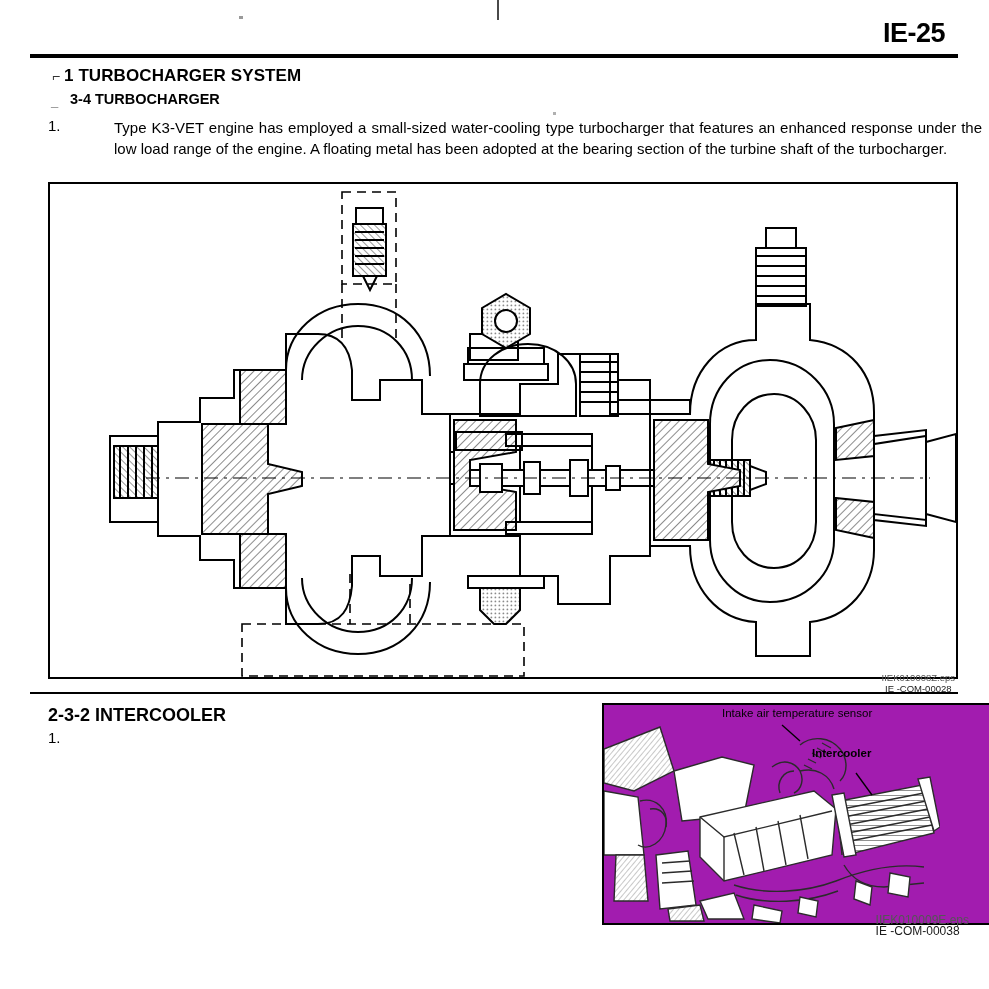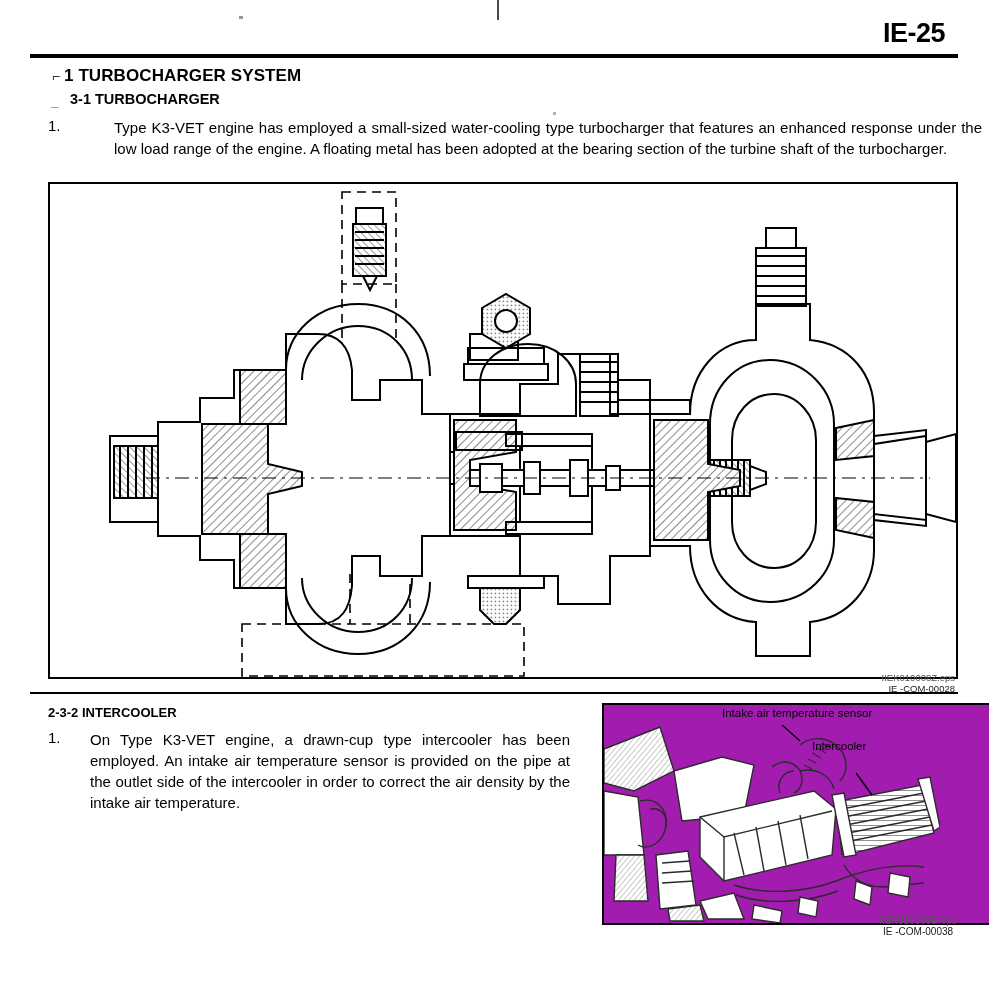--- a/index.html
+++ b/index.html
@@ -122,33 +122,33 @@
     height: 497px;
     border: 2px solid #000;
     box-sizing: border-box;
     background: #fff;
     overflow: hidden;
   }
   .fig1-caption {
     position: absolute;
     right: 34px;
     top: 672px;
-    text-align: right;
+    text-align: center;
     font-size: 9.5px;
     line-height: 11px;
     color: #1a1a1a;
   }
   .fig1-caption .c1 { color:#555; }
 
   
   .sec2-title {
     position: absolute;
     left: 48px;
     top: 705px;
-    font-size: 13px;
+    font-size: 18px;
     font-weight: bold;
     text-align: right;
   }
   .para2-num {
     position: absolute;
     left: 48px;
     top: 729px;
     font-size: 15px;
   }
   .para2 {
@@ -175,24 +175,24 @@
     top: 703px;
     width: 398px;
     height: 222px;
     border: 2px solid #000;
     box-sizing: border-box;
     background: #a21caf;
     overflow: hidden;
   }
   .fig2-caption {
     position: absolute;
-    right: 32px;
+    right: 20px;
     top: 915px;
-    text-align: center;
-    font-size: 10px;
+    text-align: left;
+    font-size: 12px;
     line-height: 11px;
     color: #1a1a1a;
   }
   .fig2-caption .c1 { color:#555; }
 
   .callout {
     position: absolute;
     font-size: 11.5px;
     color: #000;
     white-space: nowrap;
@@ -213,21 +213,21 @@
   <div class="page-number">IE-25</div>
   <div class="header-rule"></div>
 
   <div class="sec-title">
     <span class="lead-dash">⌐</span>
     <span>1 TURBOCHARGER SYSTEM</span>
   </div>
 
   <div class="sub-title">
     <span class="lead-dash2">_</span>
-    <span>3-1 TURBOCHARGER</span>
+    <span>3-4 TURBOCHARGER</span>
   </div>
 
   <div class="para1-num">1.</div>
   <div class="para1">Type K3-VET engine has employed a small-sized water-cooling type turbocharger that features an enhanced response under the low load range of the engine.  A floating metal has been adopted at the bearing section of the turbine shaft of the turbocharger.</div>
 
   <div class="fig1-frame">
     <svg width="906" height="493" viewBox="0 0 906 493">
       <defs>
         <pattern id="hatch" width="6" height="6" patternUnits="userSpaceOnUse" patternTransform="rotate(45)">
           <rect width="6" height="6" fill="#ffffff"></rect>
@@ -371,21 +371,20 @@
 
   <div class="fig1-caption">
     <div class="c1">IIEK010008Z.eps</div>
     <div>IE -COM-00028</div>
   </div>
 
   <div class="rule-mid"></div>
 
   <div class="sec2-title">2-3-2 INTERCOOLER</div>
   <div class="para2-num">1.</div>
-  <div class="para2">On Type K3-VET engine, a drawn-cup type intercooler has been employed. An intake air temperature sensor is provided on the pipe at the outlet side of the intercooler in order to correct the air density by the intake air temperature.</div>
 
   <div class="fig2-frame">
     <svg width="336" height="218" viewBox="0 0 336 218">
       <defs>
         <pattern id="fins" width="5" height="5" patternUnits="userSpaceOnUse">
           <rect width="5" height="5" fill="#ffffff"></rect>
           <line x1="0" y1="0" x2="5" y2="0" stroke="#555" stroke-width="1.3"></line>
         </pattern>
         <pattern id="grey" width="4" height="4" patternUnits="userSpaceOnUse" patternTransform="rotate(40)">
           <rect width="4" height="4" fill="#ffffff"></rect>
@@ -436,21 +435,21 @@
         <path d="M286 168 L306 172 L304 192 L284 188 Z" fill="#fff"></path>
       </g>
 
       <g stroke="#000" stroke-width="1.3" fill="none">
         <path d="M196 36 L178 20"></path>
         <path d="M268 90 L252 68"></path>
       </g>
     </svg>
 
     <div class="callout" style="left: 118px; top: 2px;">Intake air temperature sensor</div>
-    <div class="callout" style="left: 208px; top: 35px;">Intercooler</div>
+    <div class="callout" style="left: 208px; top: 42px; font-weight: bold;">Intercooler</div>
   </div>
 
   <div class="fig2-caption">
     <div class="c1">IIEK010009E.eps</div>
     <div>IE -COM-00038</div>
   </div>
 
 </div>
 
 </body></html>

